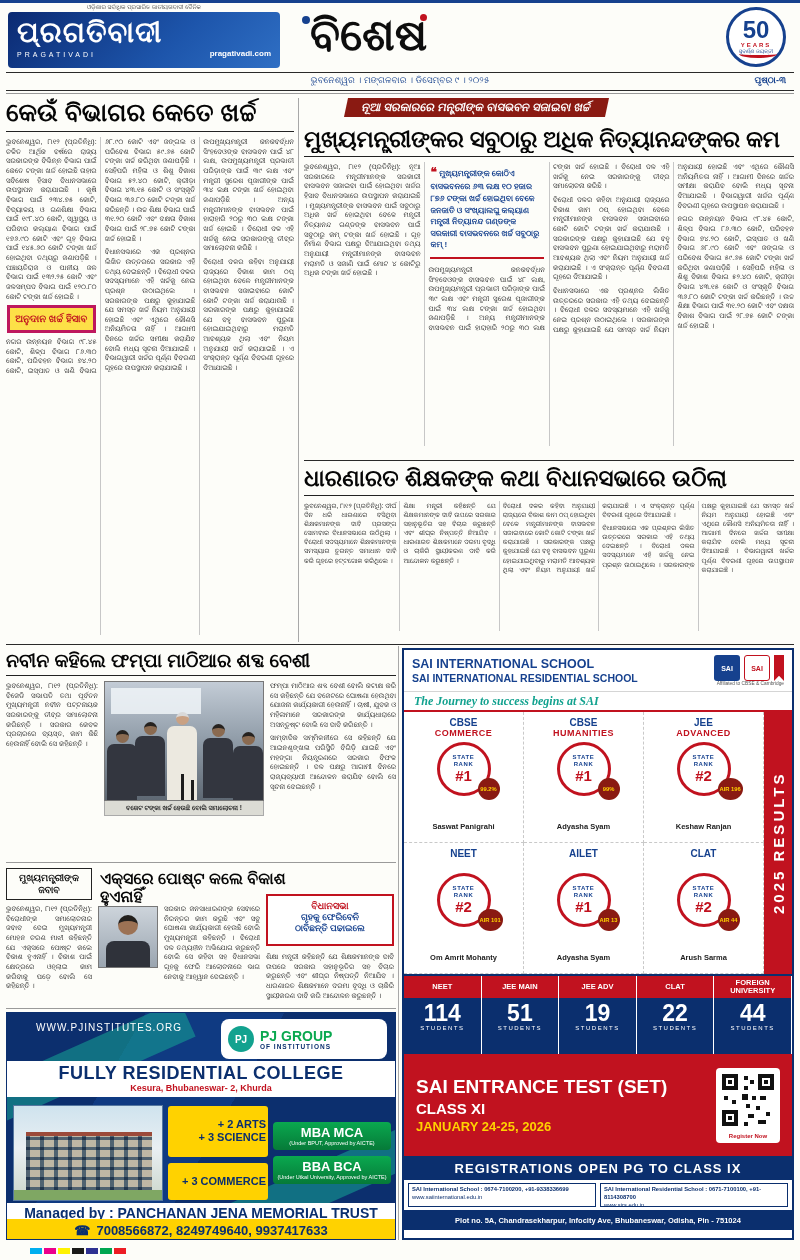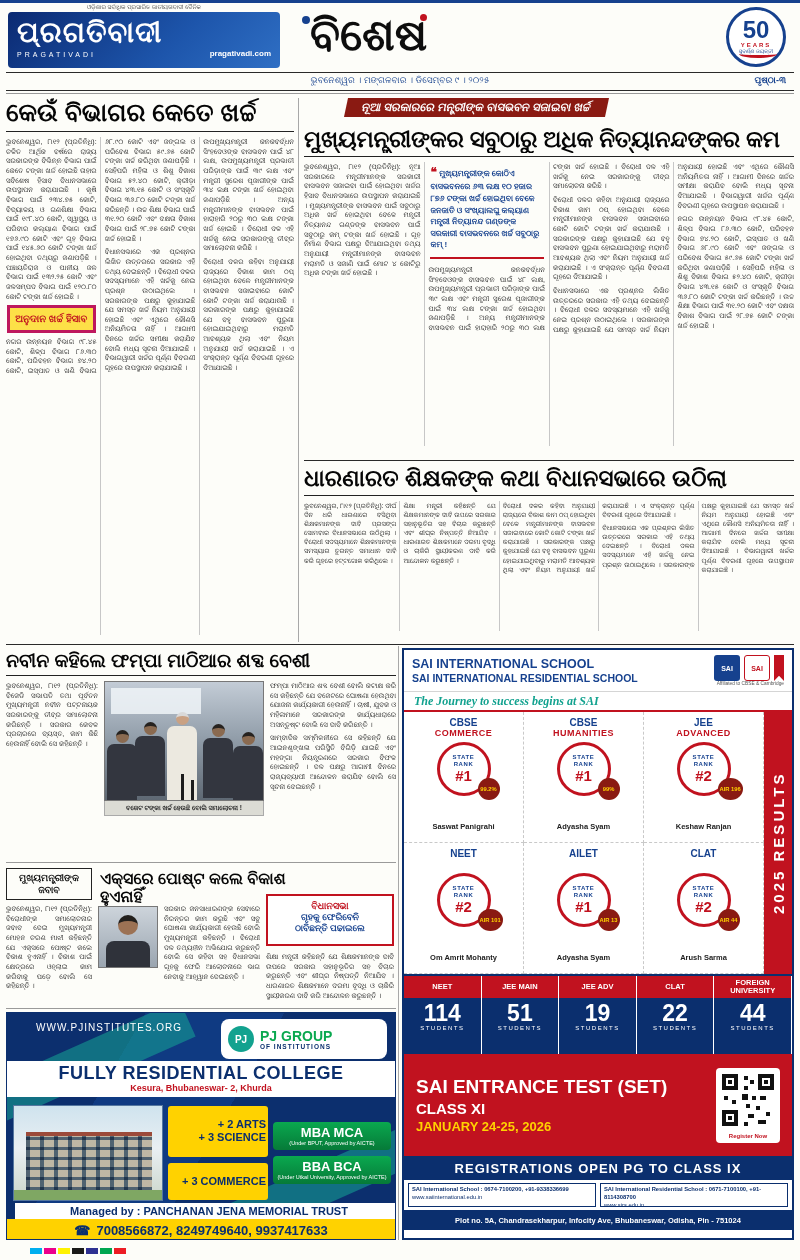--- a/index.html
+++ b/index.html
@@ -118,21 +118,21 @@
   .pj-mid { position:absolute; left:6px; top:92px; width:378px; height:96px; display:flex; gap:5px; }
   .pj-photo { width:150px; height:96px; background:linear-gradient(180deg,#cfe3ee 0%,#e9eff3 45%,#cbd6ca 100%); position:relative; border:1px solid #5577a0; overflow:hidden; }
   .pj-bldg { position:absolute; left:12px; bottom:10px; width:126px; height:58px; background:repeating-linear-gradient(90deg,#5d748c 0 4px,#ddd8cd 4px 14px), repeating-linear-gradient(0deg,#5d748c 0 3px,#ddd8cd 3px 10px); background-blend-mode:multiply; border-top:4px solid #9c4a3a; }
   .pj-ground { position:absolute; left:0; bottom:0; width:100%; height:10px; background:#7fa763; }
   .pj-chips { width:100px; display:flex; flex-direction:column; gap:6px; justify-content:center; }
   .chip { background:#ffd200; color:#0b2f6e; font-weight:bold; font-size:11px; text-align:right; padding:12px 2px; line-height:1.2; border-radius:3px; }
   .pj-progs { flex:1; display:flex; flex-direction:column; gap:6px; justify-content:center; }
   .prog { background:linear-gradient(180deg,#0aa84f,#067a38); color:#fff; text-align:center; border-radius:4px; padding:4px 2px; }
   .prog-t { font-size:13px; font-weight:bold; line-height:1.05; }
   .prog-s { font-size:5.5px; }
-  .pj-managed { position:absolute; left:8px; top:190px; width:100%; background:#fff; color:#0b2f6e; font-size:11px; font-weight:bold; text-align:center; padding:2px 0; }
+  .pj-managed { position:absolute; left:0; top:190px; width:100%; background:#fff; color:#0b2f6e; font-size:14px; font-weight:bold; text-align:center; padding:2px 0; }
   .pj-phones { position:absolute; left:0; top:206px; width:100%; height:22px; background:#ffd200; color:#0b2f6e; font-size:13px; font-weight:bold; display:flex; align-items:center; justify-content:center; gap:6px; }
 
   .printmarks { position:absolute; left:30px; top:1248px; display:flex; gap:2px; }
   .pm { width:12px; height:6px; }
 </style>
 </head>
 <body>
 
 <div class="page">
 

